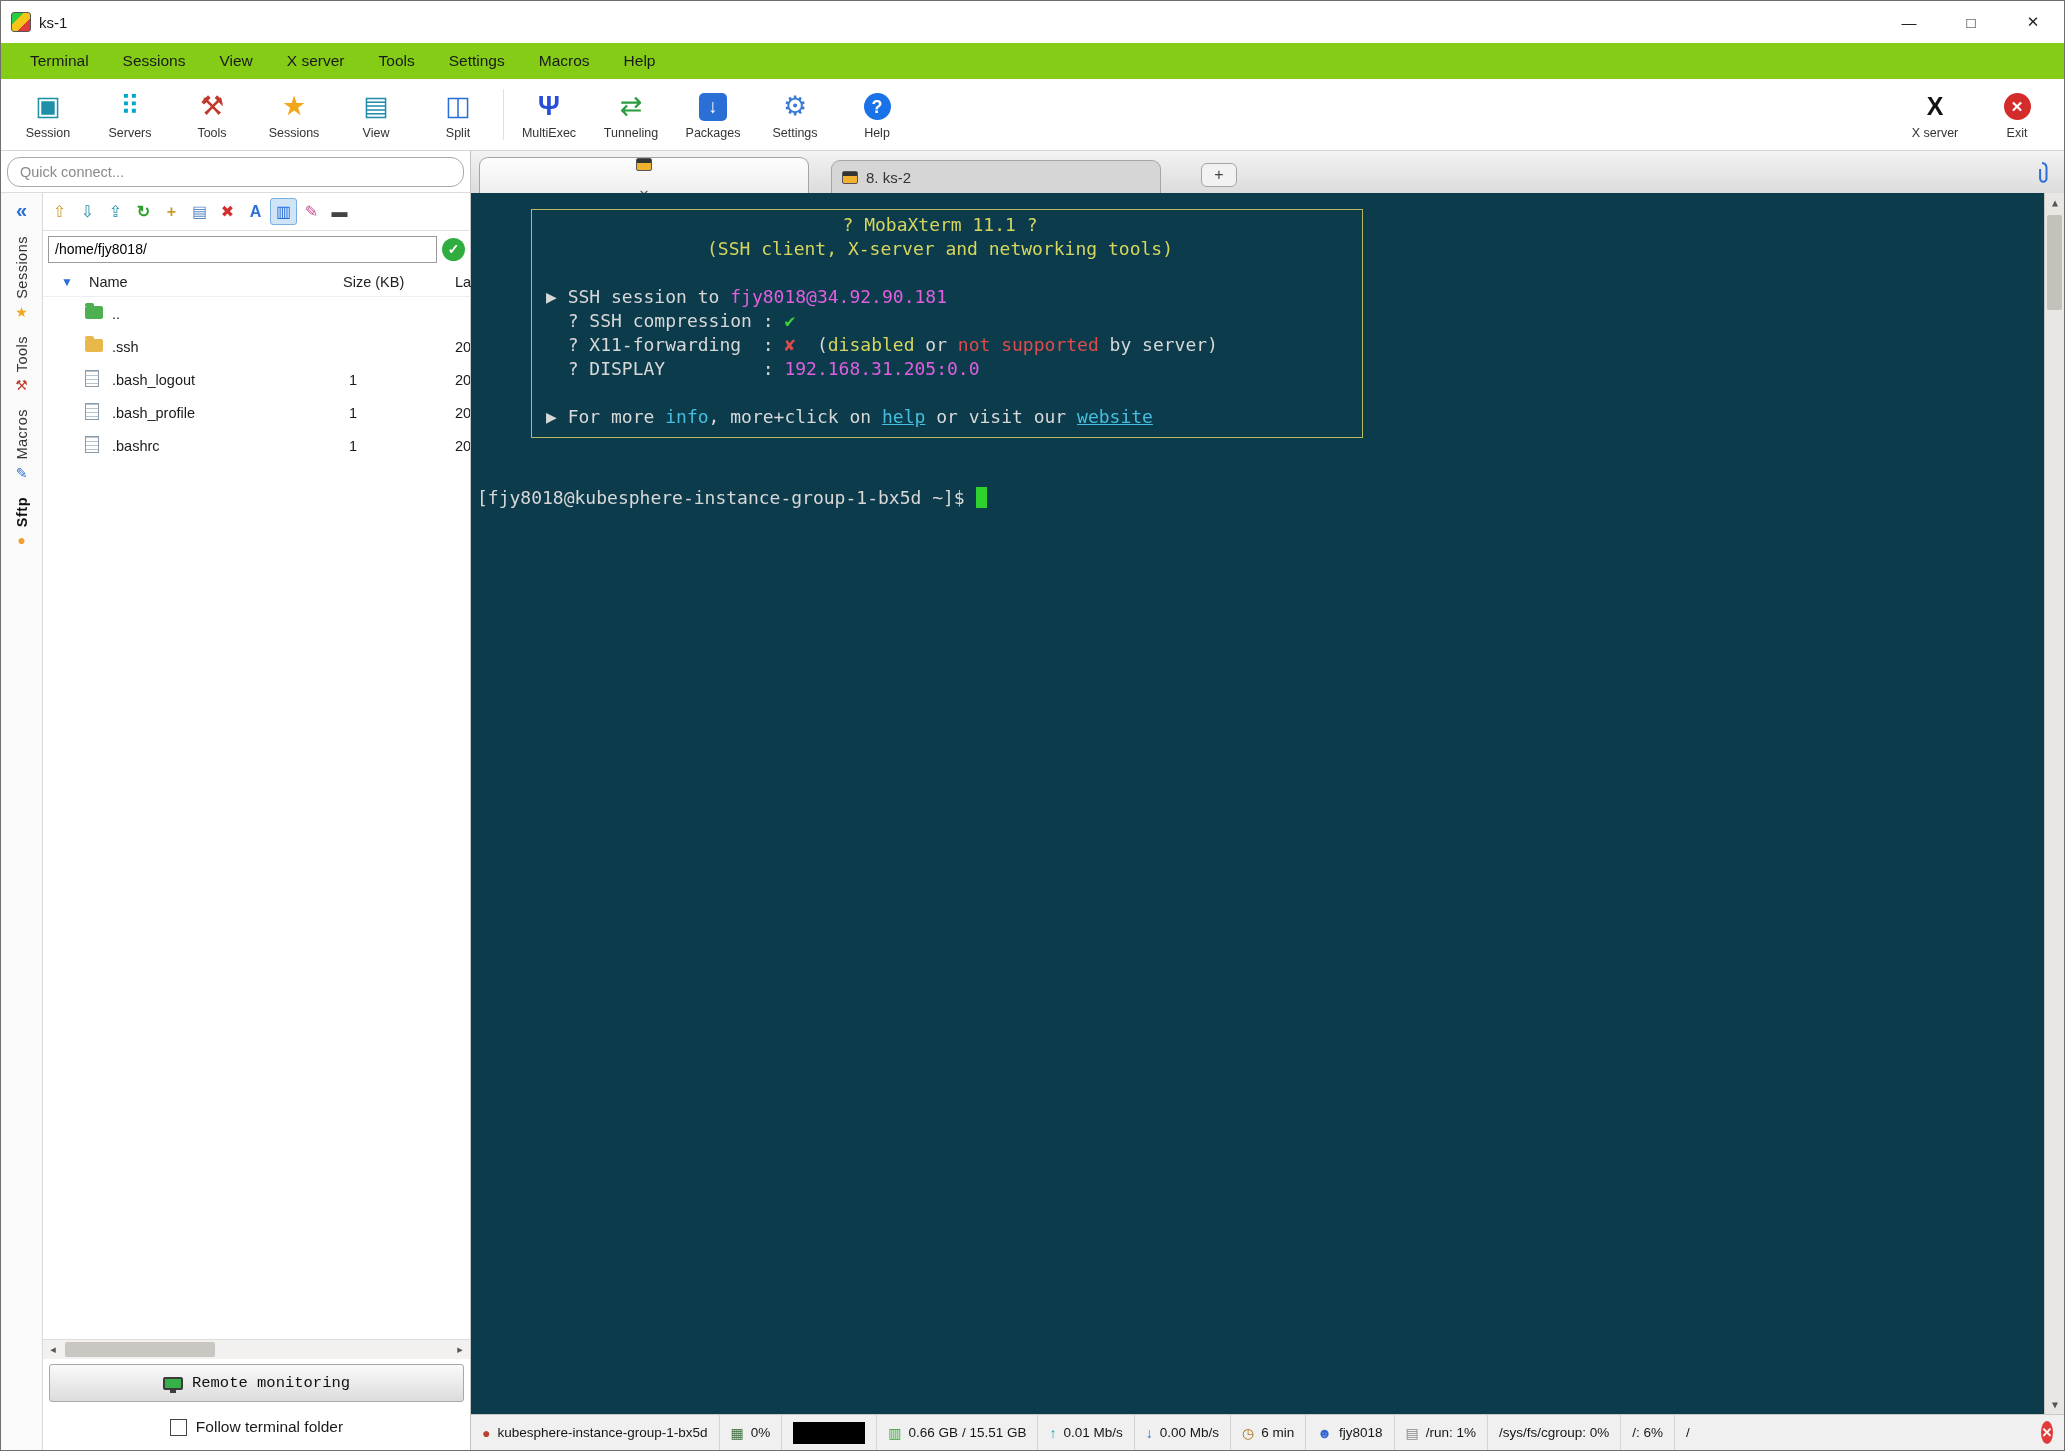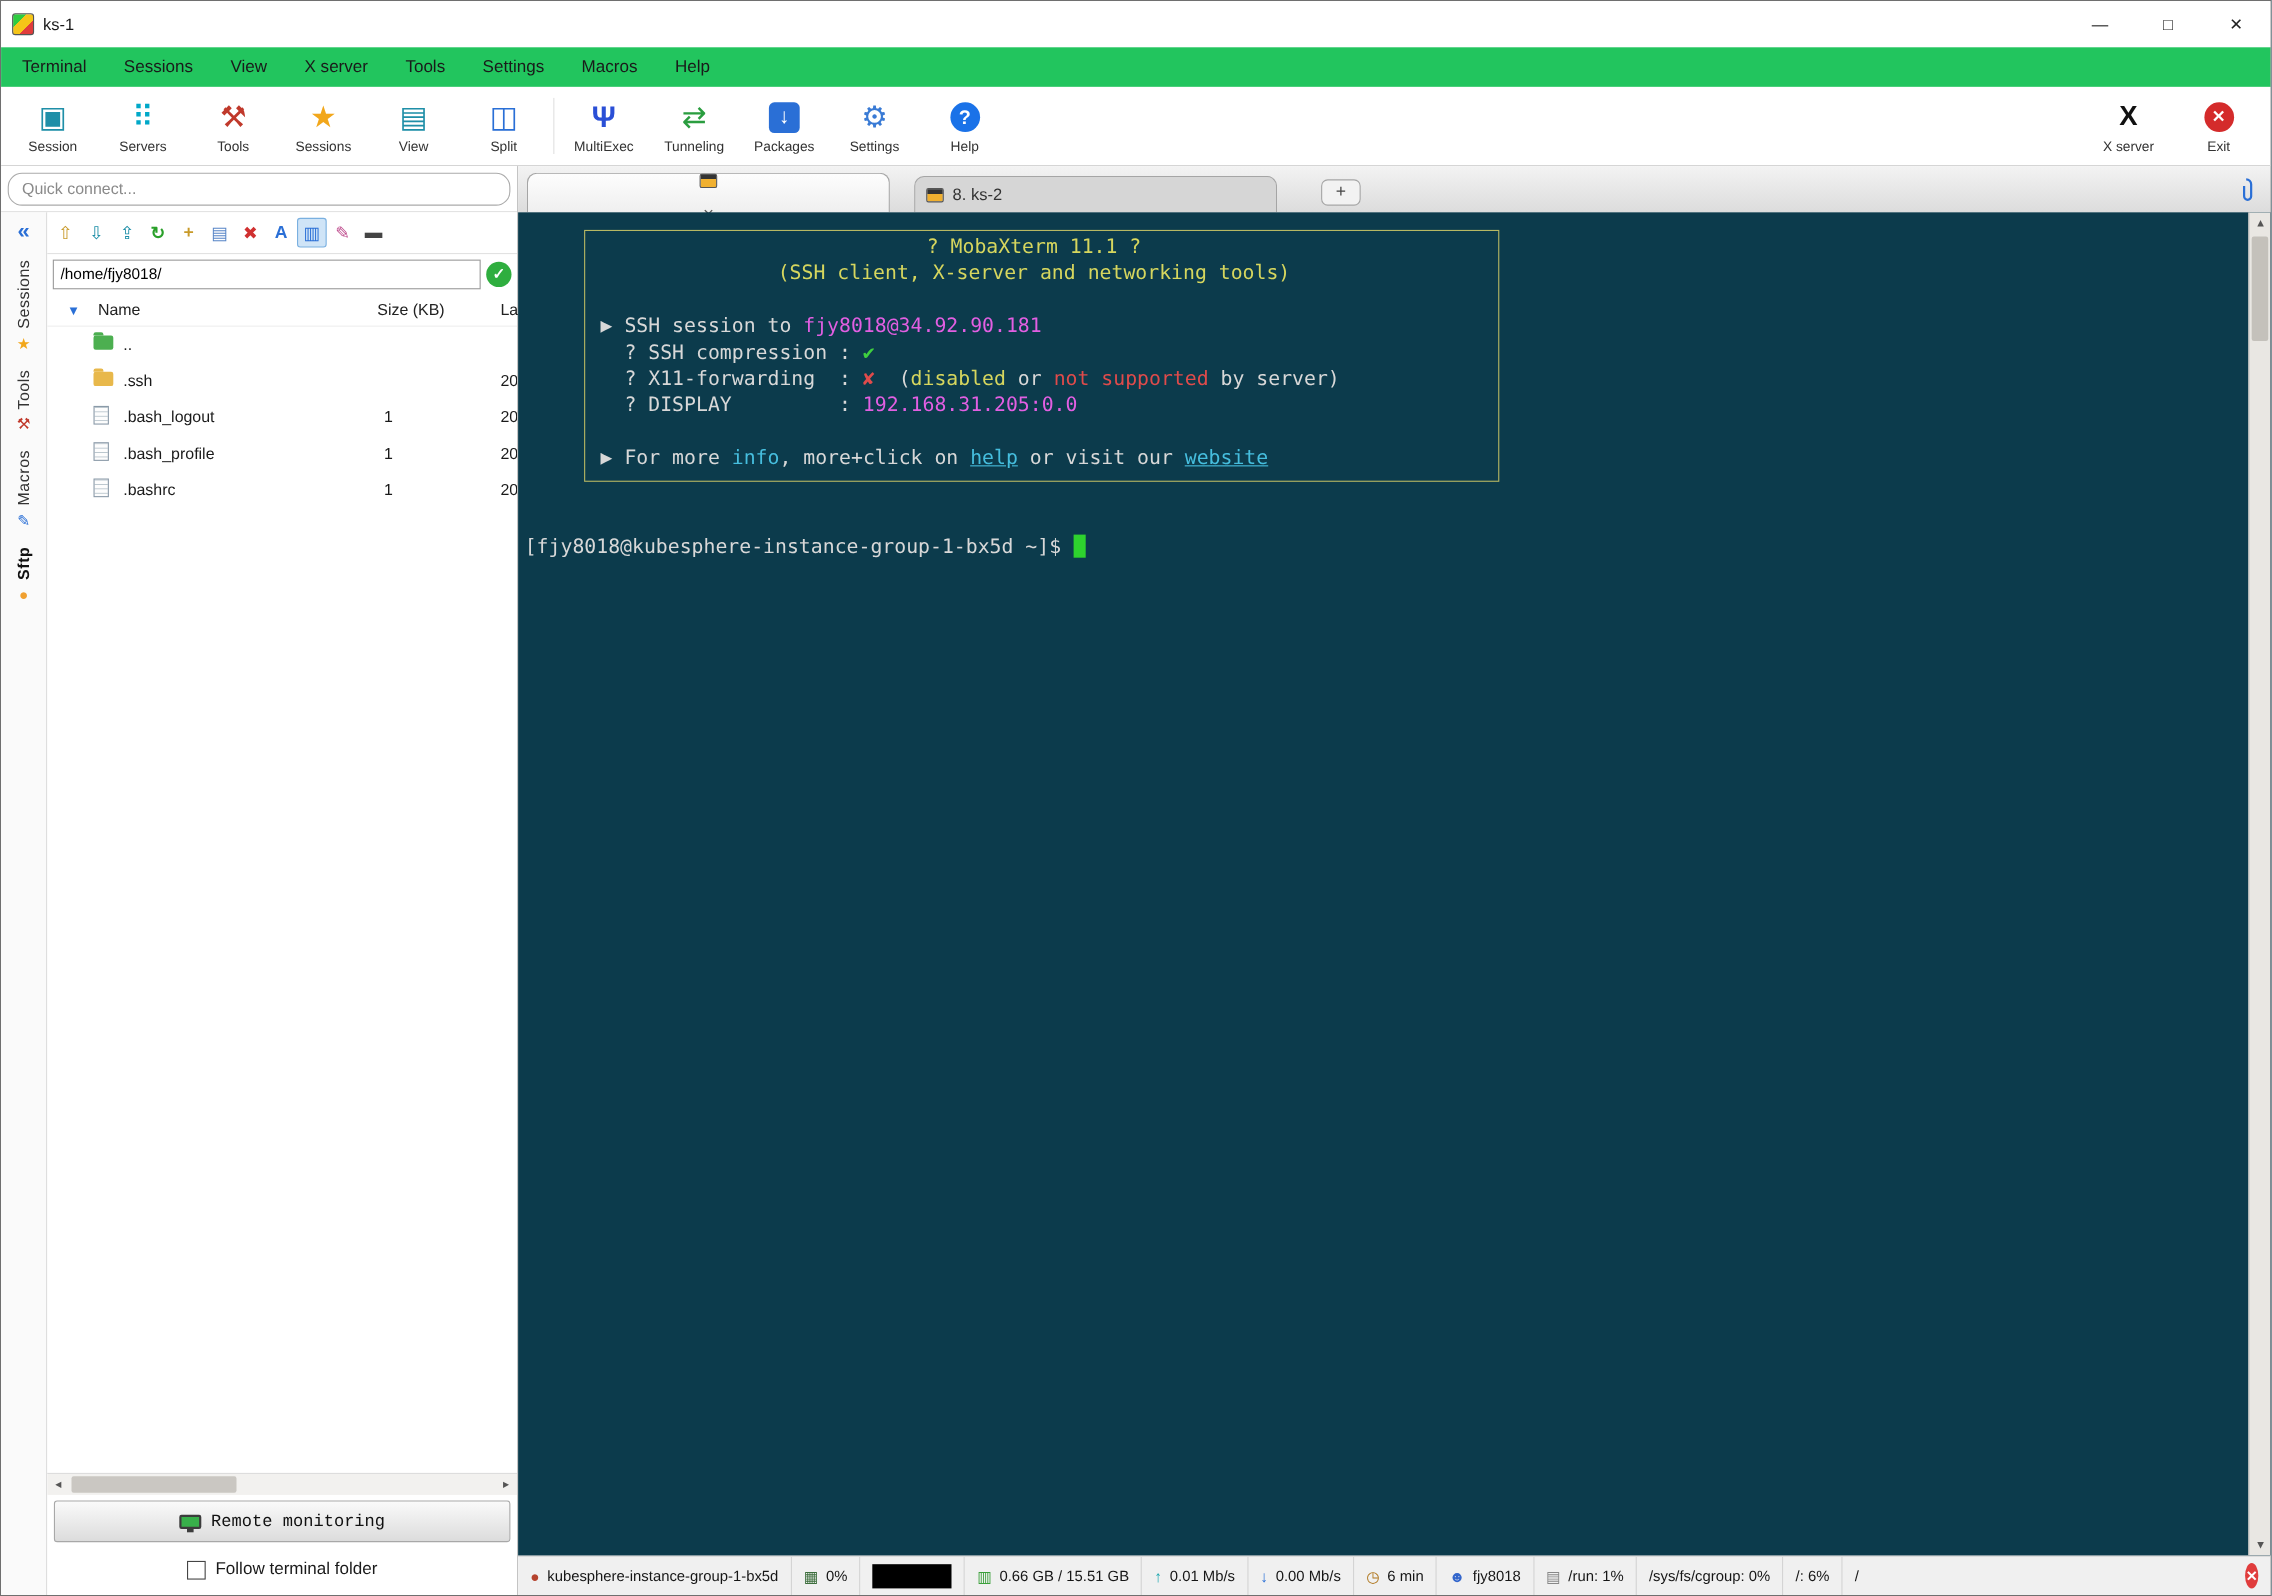--- a/index.html
+++ b/index.html
@@ -10,21 +10,21 @@
 
   
   .titlebar { height:42px; display:flex; align-items:center; background:#fff; flex:0 0 auto; }
   .app-logo { width:20px; height:20px; margin:0 8px 0 10px; border-radius:3px;
     background:linear-gradient(135deg,#2ecc40 0 33%,#f5c518 33% 66%,#e03c3c 66%); border:1px solid #555; }
   .title-text { font-size:15px; }
   .tb-spacer { flex:1; }
   .win-btn { width:62px; height:42px; display:flex; align-items:center; justify-content:center; font-size:15px; color:#222; cursor:default; }
 
   
-  .menubar { height:36px; display:flex; align-items:flex-end; background:#22c55e; padding-left:2px; flex:0 0 auto; }
+  .menubar { height:36px; display:flex; align-items:flex-end; background:#84cc16; padding-left:12px; flex:0 0 auto; }
   .menu-item { padding:0 17px; height:36px; display:flex; align-items:center; font-size:15.5px; }
 
   
   .toolbar { height:72px; display:flex; align-items:stretch; background:#fff; border-bottom:1px solid #d5d5d5; padding:2px 6px; flex:0 0 auto; }
   .tool-item { width:82px; display:flex; flex-direction:column; align-items:center; justify-content:center; gap:2px; }
   .tool-glyph { height:34px; display:flex; align-items:center; justify-content:center; font-size:27px; line-height:1; }
   .tool-label { font-size:12.5px; color:#333; }
   .tool-sep { width:1px; background:#e0e0e0; margin:8px 4px; }
   .ic-session{color:#1f8fa8} .ic-servers{color:#00a8c8} .ic-tools{color:#c0392b}
   .ic-star{color:#f2a71b} .ic-view{color:#1f8fa8} .ic-split{color:#2a6fd6}

